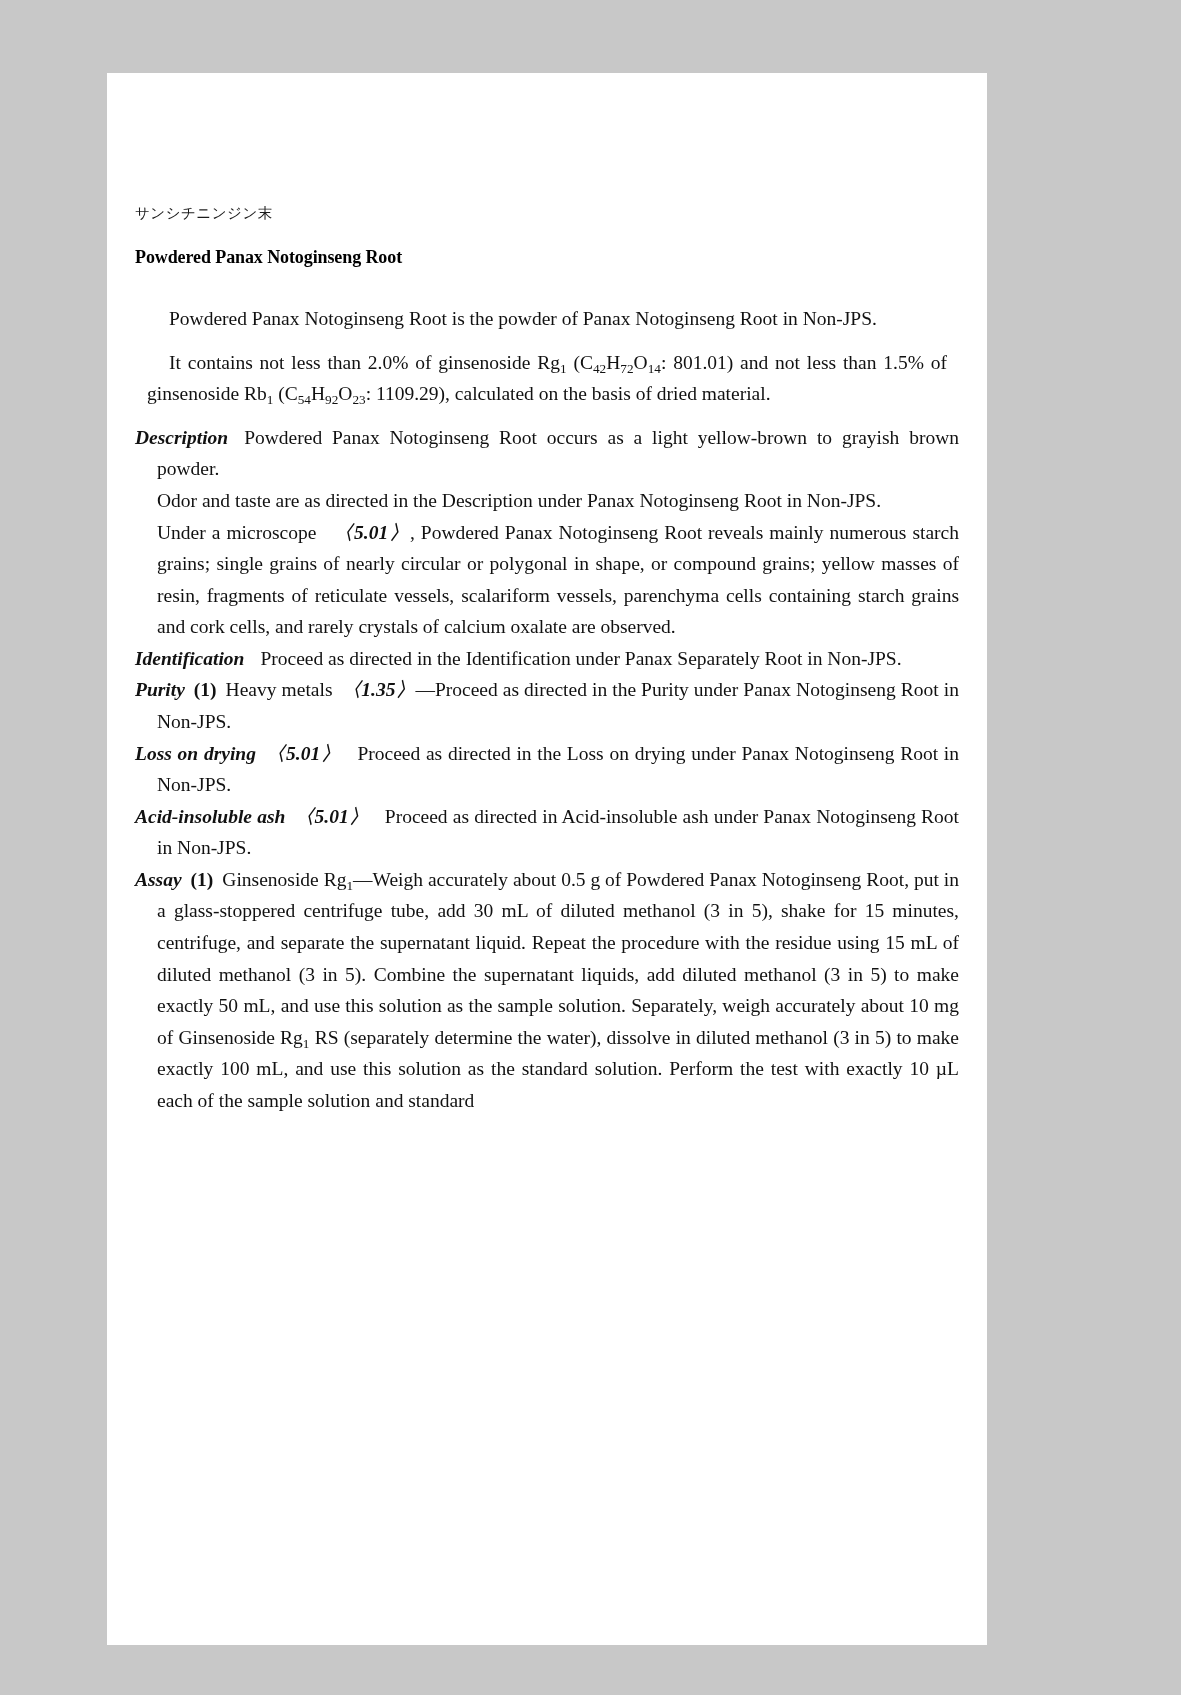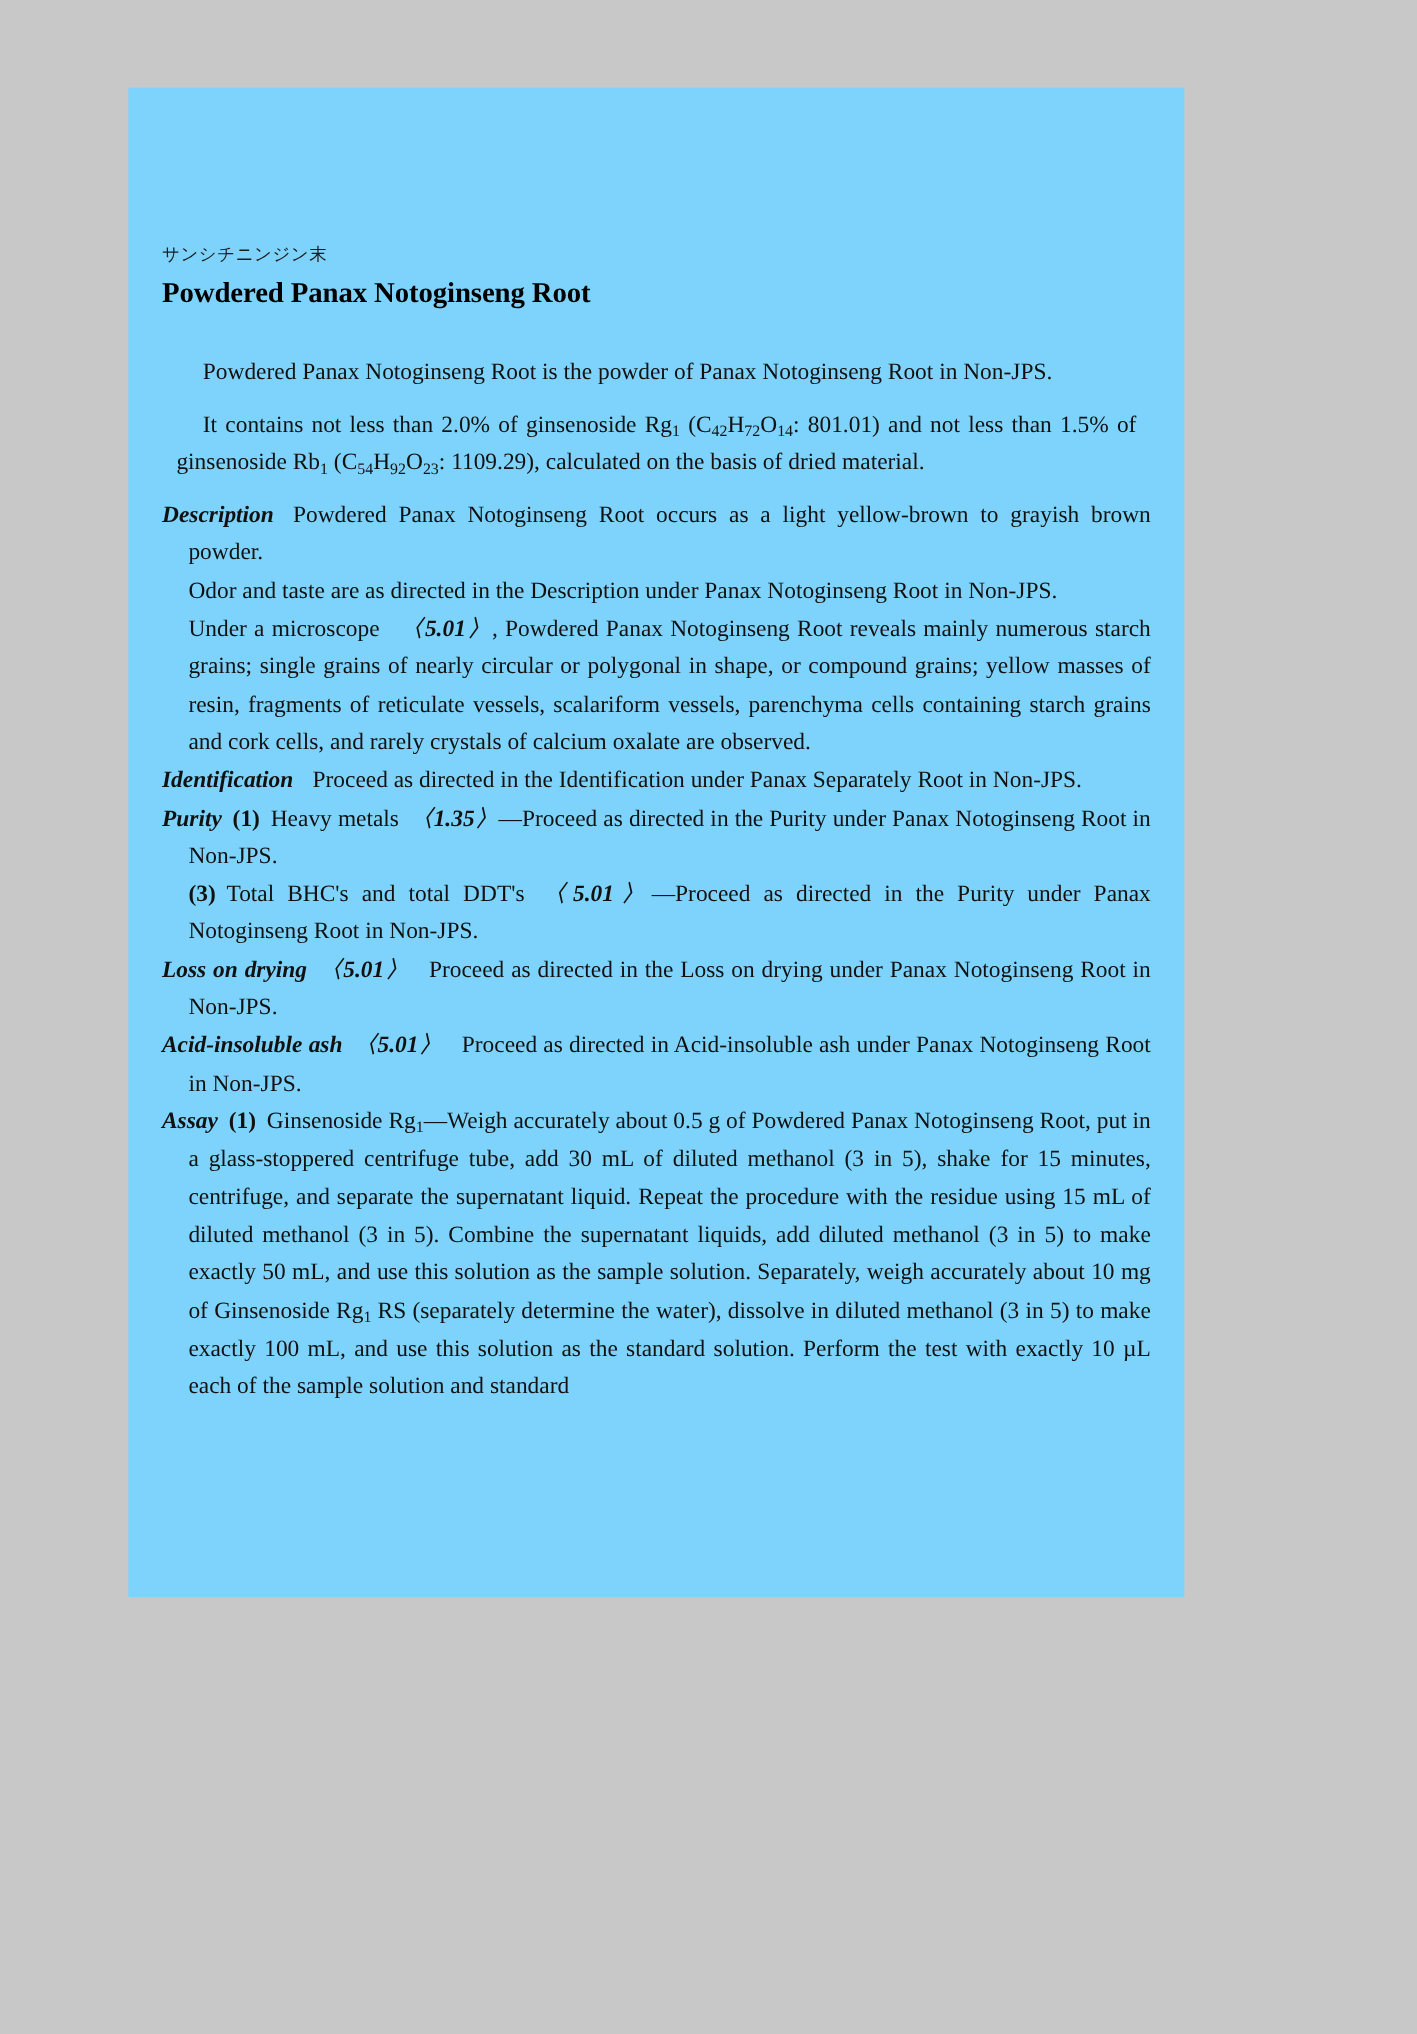--- a/index.html
+++ b/index.html
@@ -10,45 +10,45 @@
   body {
     width: 1181px;
     height: 1695px;
     font-family: "Liberation Serif", "DejaVu Serif", serif;
   }
   .page {
     position: absolute;
     left: 107px;
     top: 73px;
     width: 880px;
-    height: 1258px;
-    background: #7dd3fc;
+    height: 1572px;
+    background: #ffffff;
     padding: 0;
     overflow: hidden;
   }
   .content {
     position: absolute;
     left: 28px;
     top: 0;
     width: 824px;
   }
   
   .kana {
     font-family: "DejaVu Sans", sans-serif;
     font-size: 14.5px;
     color: #1a1a1a;
     margin-top: 130px;
     line-height: 1.5;
     letter-spacing: 0.5px;
   }
   .title-en {
-    font-size: 24px;
+    font-size: 18px;
     font-weight: bold;
     color: #000;
-    margin-top: 4px;
+    margin-top: 20px;
     line-height: 1.35;
     letter-spacing: -0.1px;
   }
   .title-la {
     font-size: 20px;
     color: #111;
     margin-top: 7px;
     line-height: 1.35;
     letter-spacing: 0.1px;
   }
@@ -134,21 +134,20 @@
 
       <p class="cont indent"><span>Odor and taste are as directed in the Description under Panax Notoginseng Root in Non-JPS.</span></p>
 
       <p class="cont indent"><span>Under a microscope</span><span class="sp-wide"></span><span class="ref">〈5.01〉</span><span>, Powdered Panax Notoginseng Root reveals mainly numerous starch grains; single grains of nearly circular or polygonal in shape, or compound grains; yellow masses of resin, fragments of reticulate vessels, scalariform vessels, parenchyma cells containing starch grains and cork cells, and rarely crystals of calcium oxalate are observed.</span></p>
 
       <p class="section"><span class="lbl">Identification</span><span class="sp-wide"></span><span>Proceed as directed in the Identification under Panax Separately Root in Non-JPS.</span></p>
 
       <p class="section"><span class="lbl">Purity</span><span class="sp"></span><span class="num">(1)</span><span class="sp"></span><span>Heavy metals</span><span class="sp"></span><span class="ref">〈1.35〉</span><span>—Proceed as directed in the Purity under Panax Notoginseng Root in Non-JPS.</span></p>
 
 
-      <p class="subitem"><span class="num">(3)</span><span class="sp"></span><span>Total BHC's and total DDT's</span><span class="sp"></span><span class="ref">〈5.01〉</span><span>—Proceed as directed in the Purity under Panax Notoginseng Root in Non-JPS.</span></p>
 
       <p class="section"><span class="lbl">Loss on drying</span><span class="sp"></span><span class="ref">〈5.01〉</span><span class="sp-wide"></span><span>Proceed as directed in the Loss on drying under Panax Notoginseng Root in Non-JPS.</span></p>
 
 
       <p class="section"><span class="lbl">Acid-insoluble ash</span><span class="sp"></span><span class="ref">〈5.01〉</span><span class="sp-wide"></span><span>Proceed as directed in Acid-insoluble ash under Panax Notoginseng Root in Non-JPS.</span></p>
 
       <p class="section"><span class="lbl">Assay</span><span class="sp"></span><span class="num">(1)</span><span class="sp"></span><span>Ginsenoside Rg</span><sub>1</sub><span>—Weigh accurately about 0.5 g of Powdered Panax Notoginseng Root, put in a glass-stoppered centrifuge tube, add 30 mL of diluted methanol (3 in 5), shake for 15 minutes, centrifuge, and separate the supernatant liquid. Repeat the procedure with the residue using 15 mL of diluted methanol (3 in 5). Combine the supernatant liquids, add diluted methanol (3 in 5) to make exactly 50 mL, and use this solution as the sample solution. Separately, weigh accurately about 10 mg of Ginsenoside Rg</span><sub>1</sub><span> RS (separately determine the water), dissolve in diluted methanol (3 in 5) to make exactly 100 mL, and use this solution as the standard solution. Perform the test with exactly 10 µL each of the sample solution and standard</span></p>
 
     </div>
   </div>

